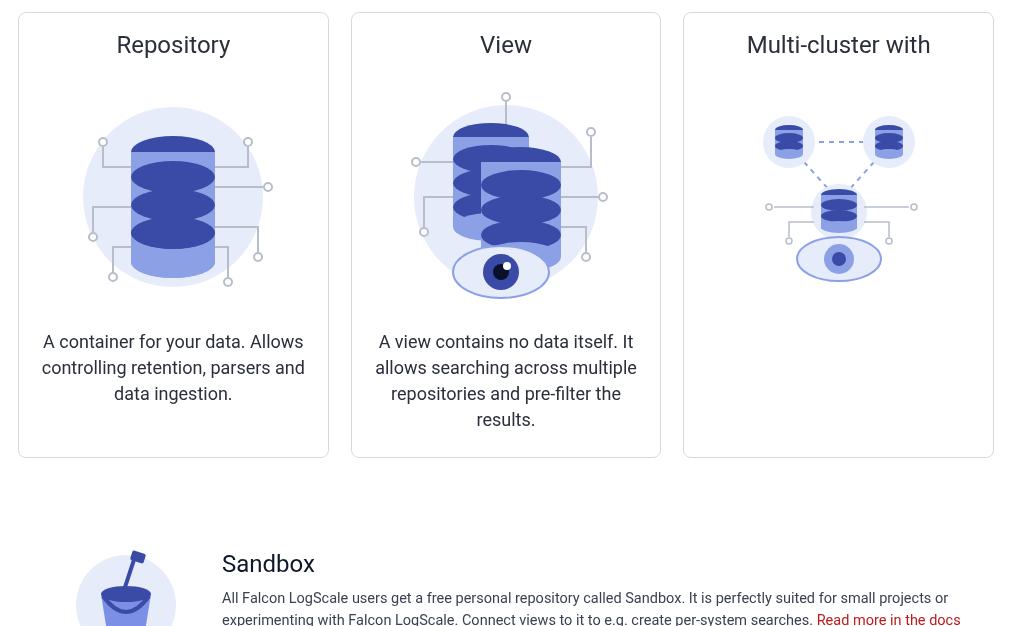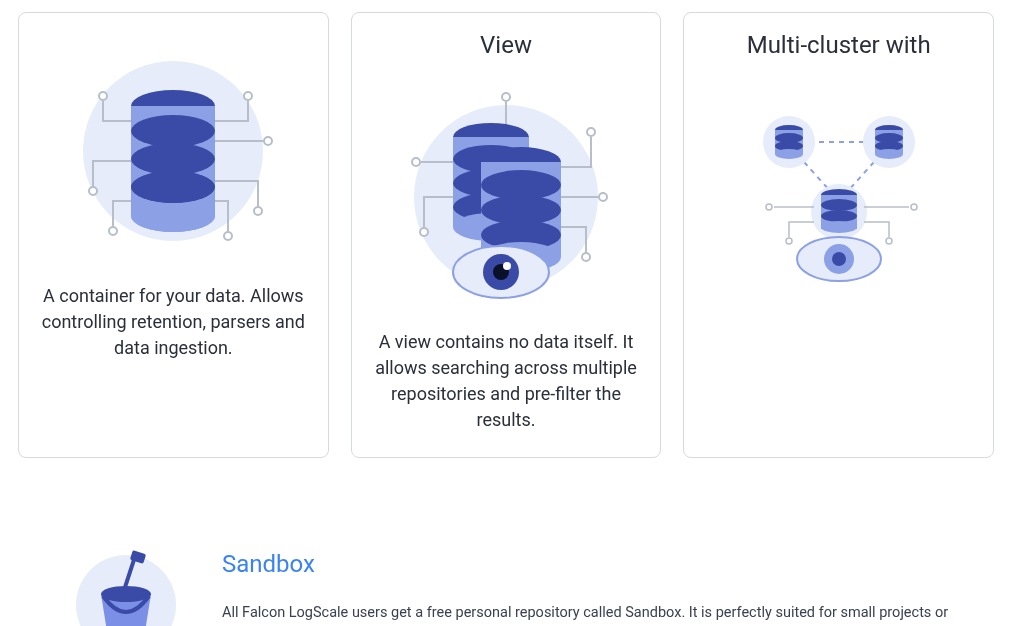--- a/index.html
+++ b/index.html
@@ -60,40 +60,41 @@
       width: 120px;
       display: flex;
       justify-content: center;
     }
     .sandbox-text {
       flex: 1 1 auto;
     }
     .sandbox-title {
       font-size: 24px;
       font-weight: 400;
-      color: #3b82f6;
-      margin-bottom: 24px;
+      color: #0f172a;
+      margin-bottom: 10px;
     }
     .sandbox-desc {
       font-size: 14.5px;
       line-height: 1.5;
       color: #3a4150;
     }
     .sandbox-link {
       color: #b91c1c;
       cursor: pointer;
       text-align: center;
     }
   </style>
 </head>
 <body>
 
 <div class="cards-row">
 
   <div class="card">
+    <div class="card-title">Repository</div>
     <div class="card-illustration">
       <svg width="240" height="240" viewBox="0 0 240 240">
 
         <circle cx="120" cy="120" r="90" fill="#E6ECFA"></circle>
 
         <g stroke="#B7BECA" stroke-width="2" fill="none">
           <path d="M90 90 L50 90 L50 70"></path>
           <circle cx="50" cy="65" r="4" fill="#fff"></circle>
           <path d="M90 130 L40 130 L40 155"></path>
           <circle cx="40" cy="160" r="4" fill="#fff"></circle>

